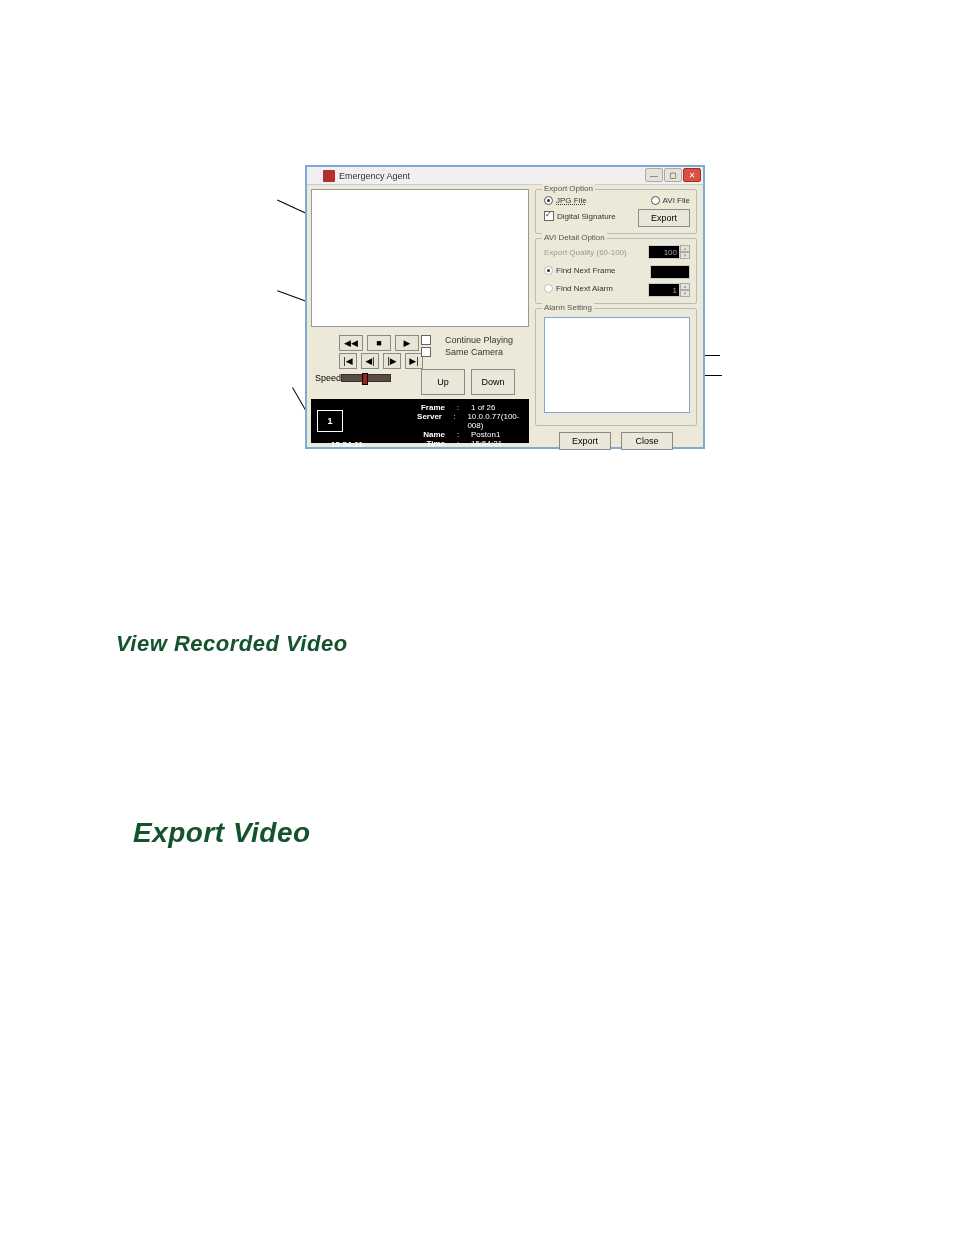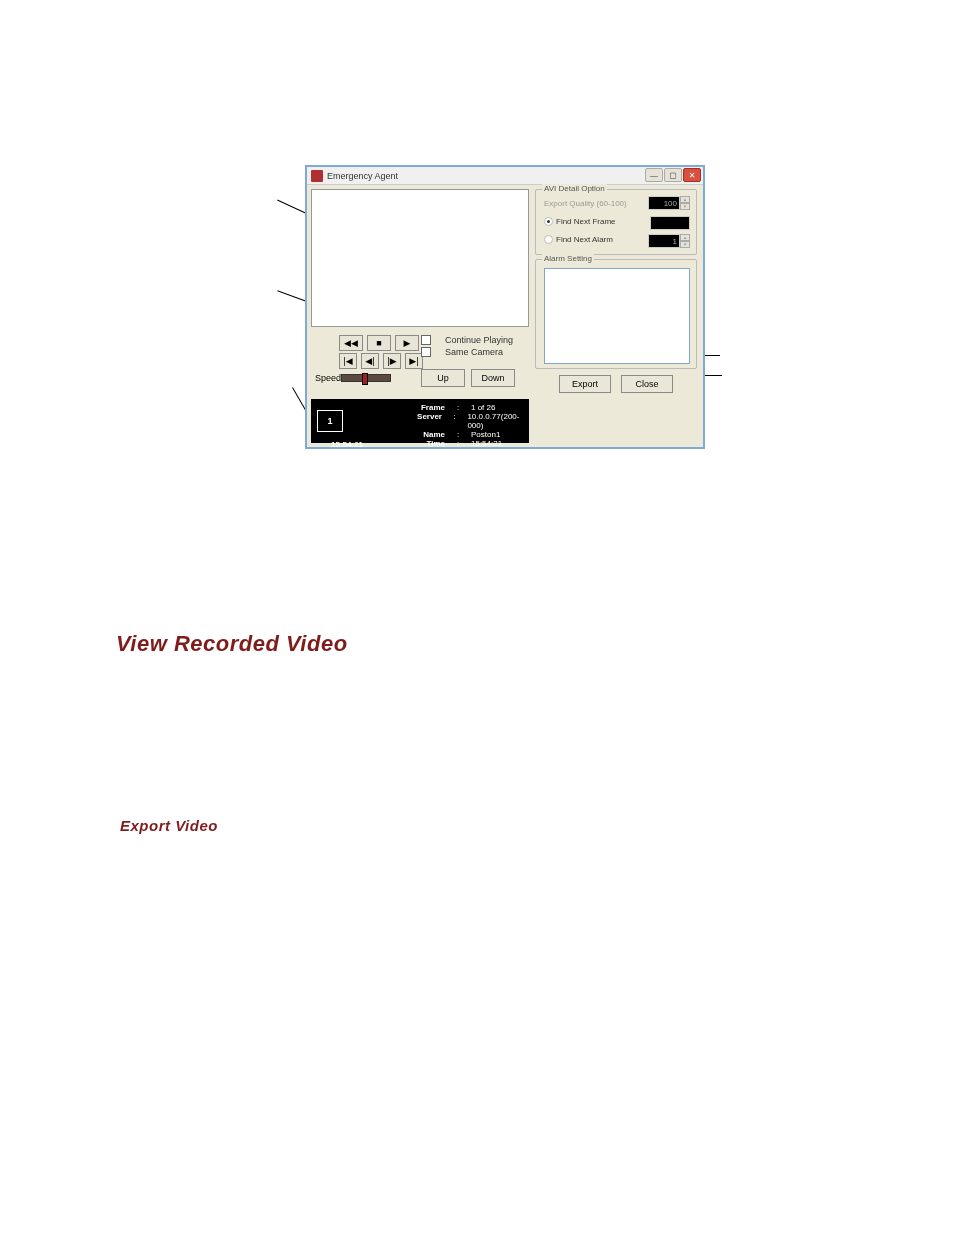--- a/index.html
+++ b/index.html
@@ -4,21 +4,21 @@
 <style>
   * { box-sizing: border-box; margin: 0; padding: 0; }
   body { width: 954px; height: 1235px; background: #fff; font-family: Tahoma, sans-serif; position: relative; }
 
   .win {
     position: absolute; left: 305px; top: 165px; width: 400px; height: 284px;
     border: 2px solid #7fa9d6; background: #ece9d8;
   }
   .titlebar {
     height: 18px; background: #f0f0f0; display: flex; align-items: center;
-    padding: 0 4px; font-size: 9px; color: #333; border-bottom: 1px solid #ccc;
+    padding: 0 16px; font-size: 9px; color: #333; border-bottom: 1px solid #ccc;
     position: relative;
   }
   .titlebar .ticon { width: 12px; height: 12px; background: #b03030; margin-right: 4px; display: inline-block; border-radius: 1px; }
   .winctrls { position: absolute; right: 2px; top: 1px; display: flex; gap: 1px; }
   .winbtn {
     width: 18px; height: 14px; background: #e6e3d6; border: 1px solid #aaa;
     font-size: 8px; display: flex; align-items: center; justify-content: center;
     border-radius: 2px;
   }
   .winbtn.close { background: #d95040; color: #fff; border-color: #a03020; }
@@ -33,21 +33,21 @@
   }
   .chk-row { display: flex; align-items: center; gap: 14px; font-size: 9px; color: #333; margin-bottom: 2px; }
   .chk { width: 10px; height: 10px; border: 1px solid #666; background: #fff; }
   .chk.checked::after { content: "✓"; font-size: 8px; position: relative; top: -2px; left: 0; }
   .play-left { position: absolute; left: 28px; top: 2px; }
   .play-right { position: absolute; left: 110px; top: 2px; width: 108px; }
   .speed-row { position: absolute; left: 4px; top: 40px; display: flex; align-items: center; font-size: 9px; }
   .slider { width: 50px; height: 8px; background: #5a4a40; position: relative; border: 1px solid #333; }
   .slider .thumb { position: absolute; left: 20px; top: -2px; width: 6px; height: 12px; background: #a02020; border: 1px solid #000; }
   .btns-row { position: absolute; left: 110px; top: 36px; display: flex; gap: 6px; }
-  .sbtn { width: 44px; height: 18px; font-size: 9px; background: #eae6d8; border: 1px solid #8a8a8a; display: flex; align-items: center; justify-content: center; }
+  .sbtn { width: 44px; height: 26px; font-size: 9px; background: #eae6d8; border: 1px solid #8a8a8a; display: flex; align-items: center; justify-content: center; }
 
   .info-bar { position: absolute; left: 4px; top: 214px; width: 218px; height: 44px; background: #000; color: #fff; font-size: 8px; padding: 4px 6px; display: flex; align-items: center; }
   .info-box { width: 26px; height: 22px; border: 1px solid #fff; display: flex; align-items: center; justify-content: center; font-size: 9px; font-weight: bold; }
   .info-kv { display: flex; gap: 10px; }
   .info-kv .k { width: 32px; text-align: right; font-weight: bold; }
   .info-kv .s { width: 6px; text-align: center; }
   .info-time { position: absolute; left: 14px; top: 30px; font-size: 8px; font-weight: bold; }
   .info-table { margin-left: 64px; position: absolute; left: 38px; top: 4px; }
 
   .right-pane { position: absolute; left: 228px; top: 4px; width: 162px; height: 258px; }
@@ -60,23 +60,23 @@
   .eo-row { display: flex; justify-content: space-between; align-items: center; }
   .disabled { color: #999; }
   .spn { width: 32px; height: 14px; border: 1px solid #aaa; background: #fff; font-size: 8px; display: flex; align-items: center; justify-content: flex-end; padding-right: 2px; }
   .spn.dis { background: #000000; color: #aaa; border-color: #ccc; }
   .spn-wrap { display: flex; }
   .spn-ud { width: 10px; display: flex; flex-direction: column; }
   .spn-a { height: 7px; background: #e6e3d6; border: 1px solid #aaa; font-size: 5px; line-height: 5px; text-align: center; }
   .alarm-box { width: 100%; height: 96px; background: #fff; border: 1px solid #7fa8d0; margin-top: 2px; }
   .bottom-btns { display: flex; gap: 10px; justify-content: center; margin-top: 6px; }
 
-  .page-h { position: absolute; font-weight: 900; font-style: italic; font-family: Arial, sans-serif; color: #7f1d1d; }
+  .page-h { position: absolute; font-weight: 900; font-style: italic; font-family: Arial, sans-serif; color: #14532d; }
   #h1 { left: 116px; top: 631px; font-size: 22px; letter-spacing: 0.5px; }
-  #h2 { left: 120px; top: 817px; font-size: 15px; letter-spacing: 0.5px; }
+  #h2 { left: 133px; top: 817px; font-size: 28px; letter-spacing: 0.5px; }
 
   .callout { position: absolute; background: #000; height: 1px; }
 </style>
 </head>
 <body>
 
 <div class="callout" style="left:275px; top:210px; width:50px; transform: rotate(25deg);"></div>
 <div class="callout" style="left:275px; top:304px; width:80px; transform: rotate(20deg);"></div>
 <div class="callout" style="left:285px; top:400px; width:30px; transform: rotate(60deg);"></div>
 <div class="callout" style="left:535px; top:355px; width:185px;"></div>
@@ -155,36 +155,56 @@
       </div>
       <div class="info-table">
         <div class="info-kv">
             <span class="k">Frame</span>
             <span class="s">:</span>
             <span>1 of 26</span>
           </div>
         <div class="info-kv">
             <span class="k">Server</span>
             <span class="s">:</span>
-            <span>10.0.0.77(200-000)</span>
+            <span>10.0.0.77(100-008)</span>
           </div>
         <div class="info-kv">
             <span class="k">Name</span>
             <span class="s">:</span>
             <span>Poston1</span>
           </div>
         <div class="info-kv">
             <span class="k">Time</span>
             <span class="s">:</span>
             <span>15:54:21</span>
           </div>
       </div>
     </div>
 
     <div class="right-pane">
+      <div class="fieldset">
+        <span class="legend">Export Option</span>
+        <div class="eo-row">
+          <div class="radio-row">
+              <div class="radio on"></div>
+              <span style="text-decoration: underline dotted;">JPG File</span>
+            </div>
+          <div class="radio-row">
+              <div class="radio"></div>
+              <span>AVI File</span>
+            </div>
+        </div>
+        <div class="eo-row">
+          <div class="radio-row">
+              <div class="chk checked"></div>
+              <span>Digital Signature</span>
+            </div>
+          <div class="abtn">Export</div>
+        </div>
+      </div>
 
       <div class="fieldset disabled">
         <span class="legend">AVI Detail Option</span>
         <div class="eo-row" style="margin-bottom:6px;">
           <span style="font-size:8px;">Export Quality (60-100)</span>
           <div class="spn-wrap">
               <div class="spn dis">100</div>
               <div class="spn-ud">
                 <div class="spn-a">▴</div>
                 <div class="spn-a">▾</div>
@@ -206,21 +226,21 @@
           <div class="spn-wrap">
               <div class="spn dis">1</div>
               <div class="spn-ud">
                 <div class="spn-a">▴</div>
                 <div class="spn-a">▾</div>
               </div>
             </div>
         </div>
       </div>
 
-      <div class="fieldset" style="padding-bottom:4px;">
+      <div class="fieldset" style="padding-bottom:12px;">
         <span class="legend">Alarm Setting</span>
         <div class="alarm-box"></div>
       </div>
 
       <div class="bottom-btns">
         <div class="abtn">Export</div>
         <div class="abtn">Close</div>
       </div>
     </div>
   </div>

